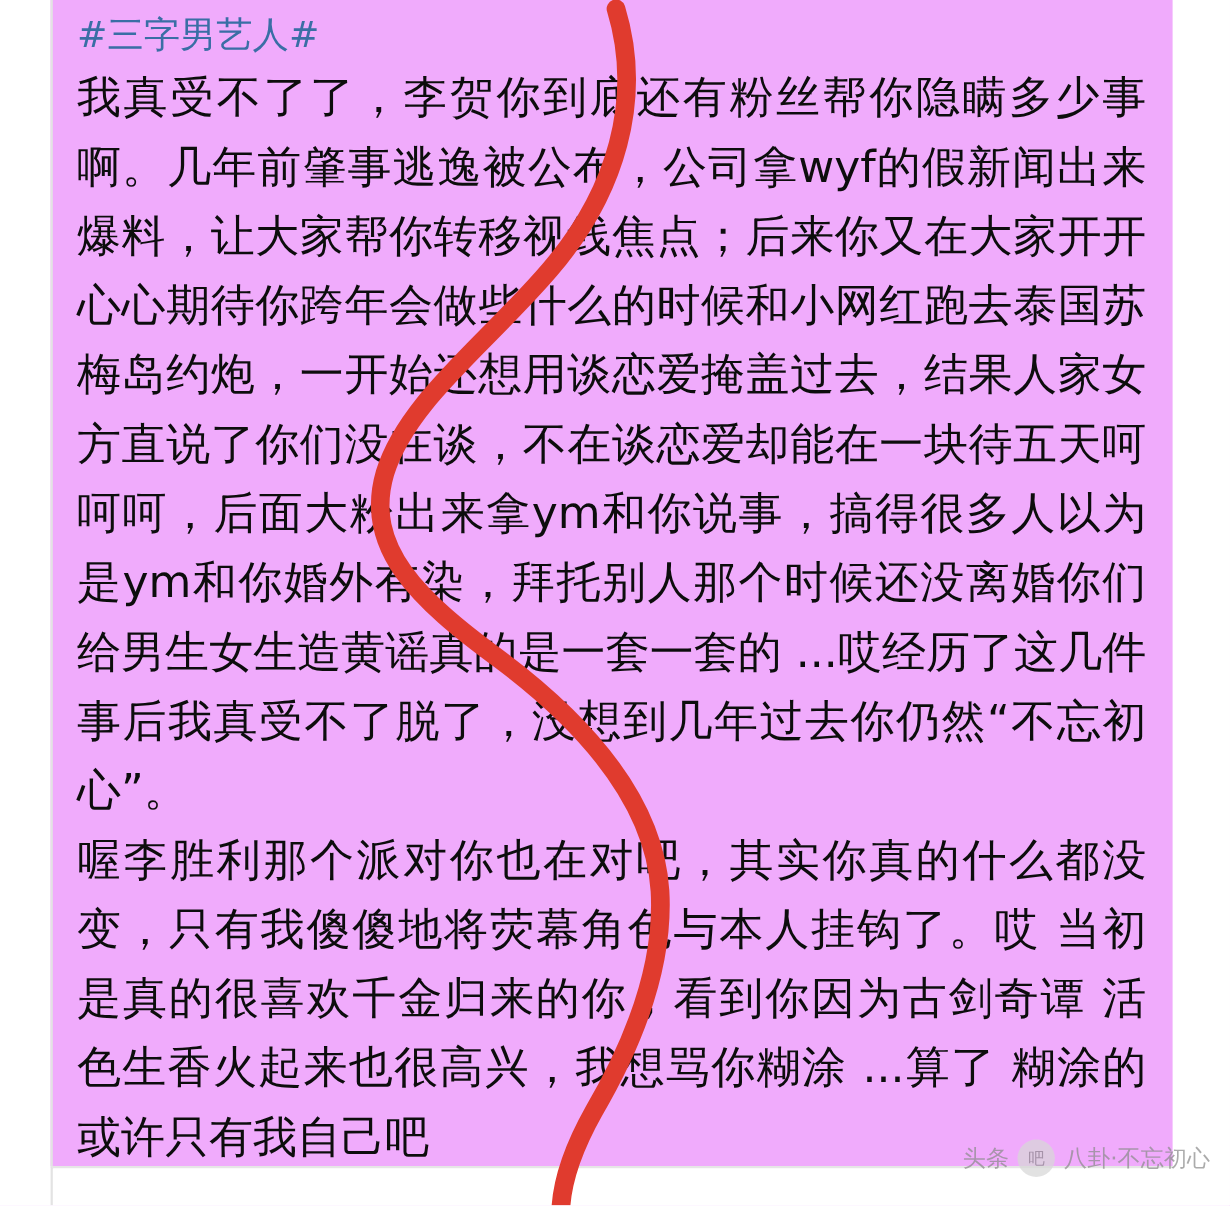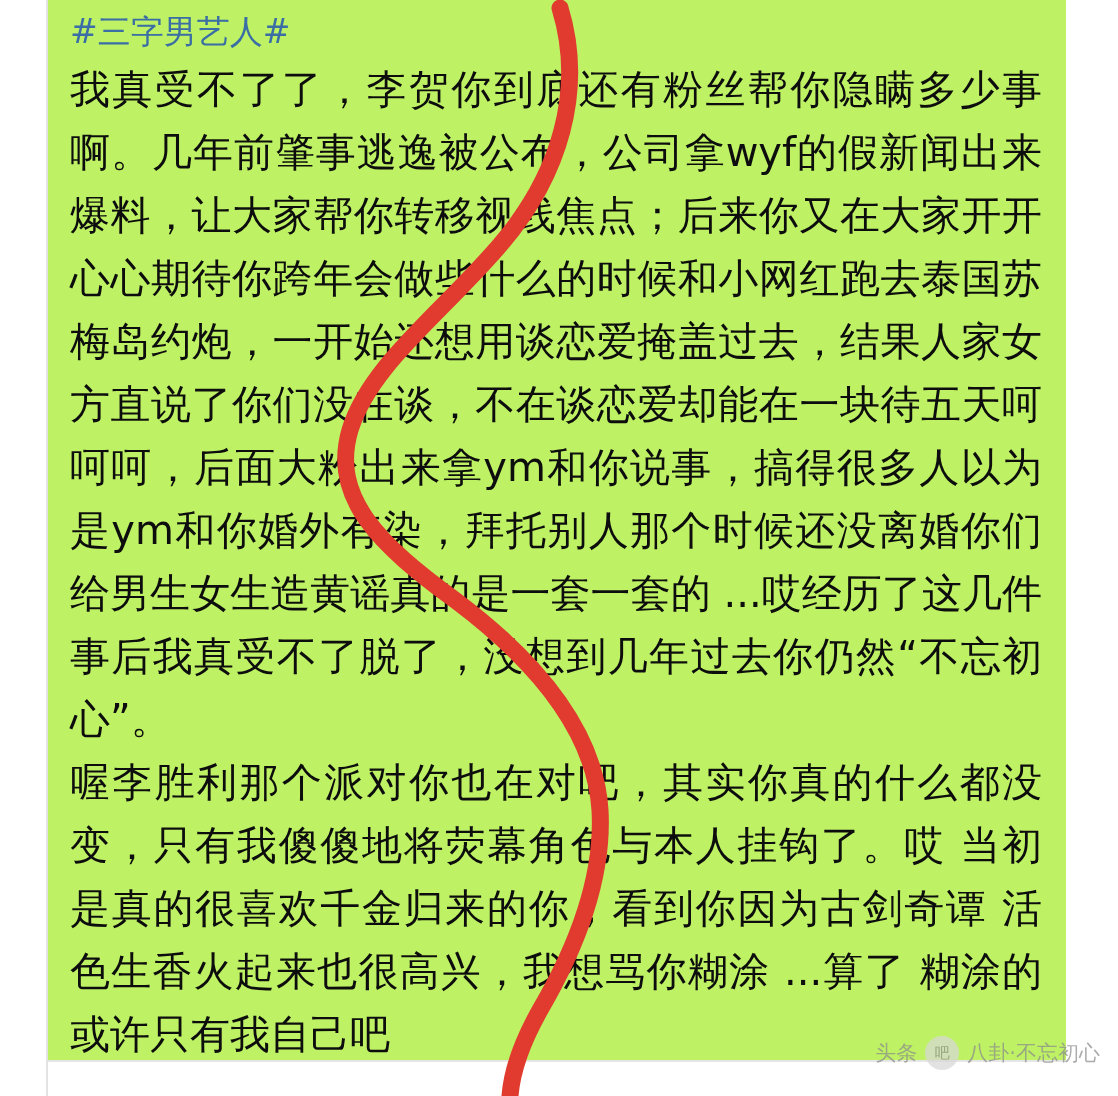--- a/index.html
+++ b/index.html
@@ -15,21 +15,21 @@
     overflow: hidden;
     font-family: "Liberation Sans", sans-serif;
   }
   
   .post-card {
     position: absolute;
     left: 46px;
     top: 0px;
     width: 1020px;
     height: 1060px;
-    background: #bef264;
+    background: #f0abfc;
     border-left: 2px solid #e3e3e3;
     border-right: 0;
     box-sizing: border-box;
     padding-left: 36px;
   }
   .left-rail {
     position: absolute;
     left: 0px;
     top: 0px;
     width: 46px;

